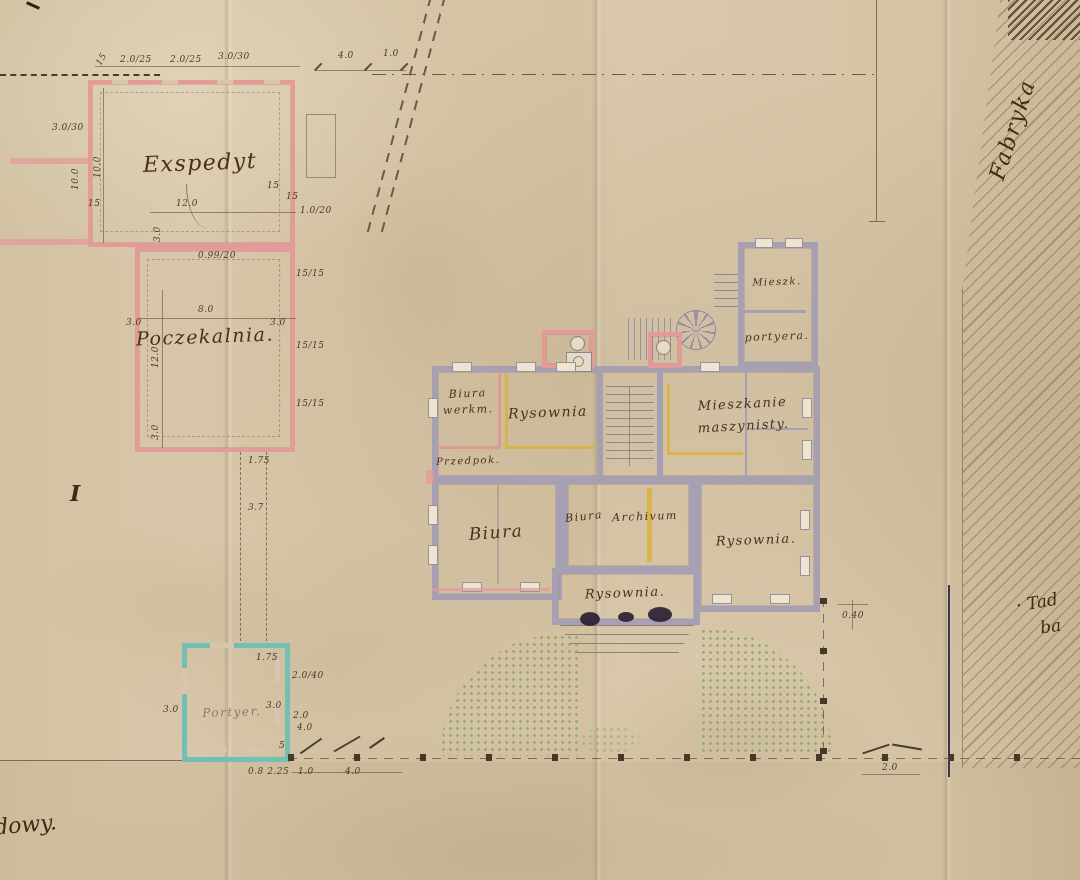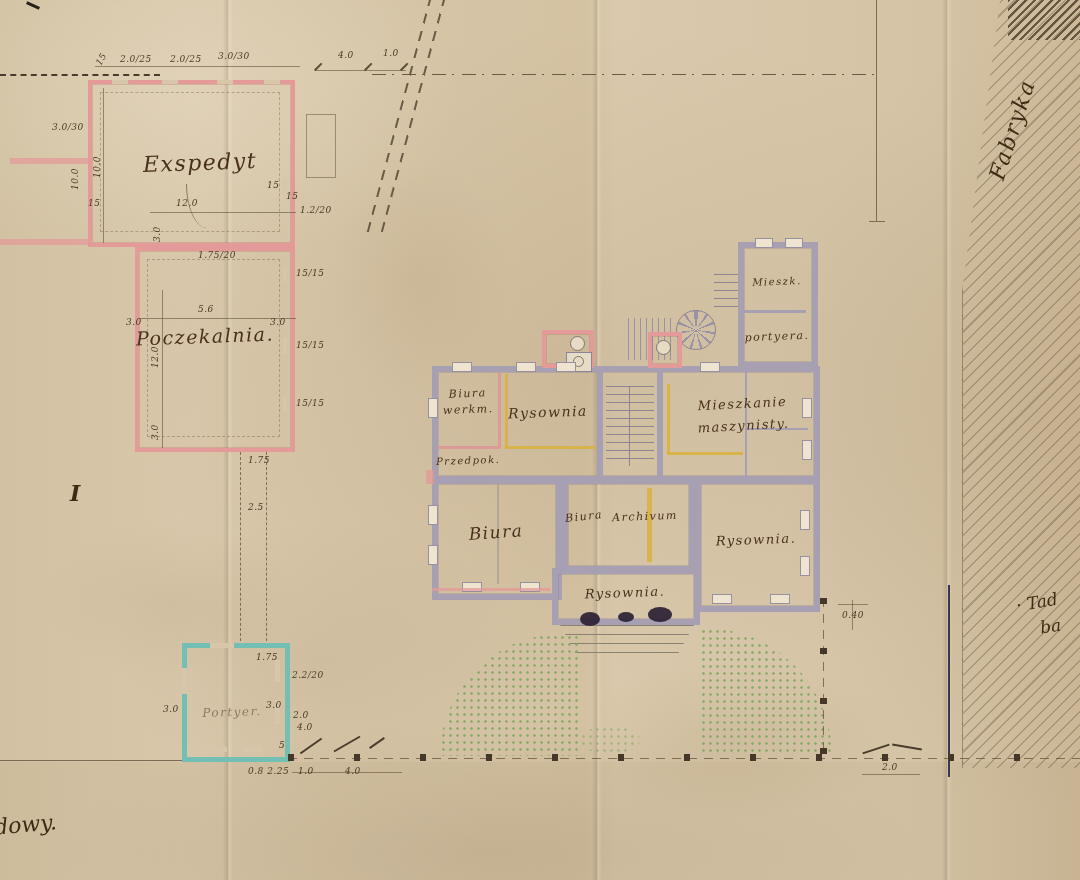--- a/index.html
+++ b/index.html
@@ -215,34 +215,34 @@
   <i class="dim" style="left:338px;top:50px">4.0</i>
   <i class="dim" style="left:383px;top:48px">1.0</i>
   <i class="dim" style="left:52px;top:122px">3.0/30</i>
   <i class="dim r90" style="left:92px;top:178px">10.0</i>
   <i class="dim r90" style="left:70px;top:190px">10.0</i>
   <i class="dim" style="left:88px;top:198px">15</i>
   <i class="dim" style="left:176px;top:198px">12.0</i>
   <i class="dim r90" style="left:152px;top:242px">3.0</i>
   <i class="dim" style="left:267px;top:180px">15</i>
   <i class="dim" style="left:286px;top:191px">15</i>
-  <i class="dim" style="left:300px;top:205px">1.2/20</i>
-  <i class="dim" style="left:198px;top:250px">1.75/20</i>
+  <i class="dim" style="left:300px;top:205px">1.0/20</i>
+  <i class="dim" style="left:198px;top:250px">0.99/20</i>
   <i class="dim" style="left:296px;top:268px">15/15</i>
-  <i class="dim" style="left:198px;top:304px">5.6</i>
+  <i class="dim" style="left:198px;top:304px">8.0</i>
   <i class="dim" style="left:126px;top:317px">3.0</i>
   <i class="dim" style="left:270px;top:317px">3.0</i>
   <i class="dim" style="left:296px;top:340px">15/15</i>
   <i class="dim r90" style="left:150px;top:368px">12.0</i>
   <i class="dim" style="left:296px;top:398px">15/15</i>
   <i class="dim r90" style="left:150px;top:440px">3.0</i>
   <i class="dim" style="left:248px;top:455px">1.75</i>
-  <i class="dim" style="left:248px;top:502px">2.5</i>
+  <i class="dim" style="left:248px;top:502px">3.7</i>
   <i class="dim" style="left:256px;top:652px">1.75</i>
-  <i class="dim" style="left:292px;top:670px">2.2/20</i>
+  <i class="dim" style="left:292px;top:670px">2.0/40</i>
   <i class="dim" style="left:266px;top:700px">3.0</i>
   <i class="dim" style="left:293px;top:710px">2.0</i>
   <i class="dim" style="left:297px;top:722px">4.0</i>
   <i class="dim" style="left:163px;top:704px">3.0</i>
   <i class="dim" style="left:248px;top:766px">0.8 2.25</i>
   <i class="dim" style="left:298px;top:766px">1.0</i>
   <i class="dim" style="left:345px;top:766px">4.0</i>
   <i class="dim" style="left:842px;top:610px">0.40</i>
   <i class="dim" style="left:882px;top:762px">2.0</i>
   <i class="dim" style="left:279px;top:740px">5</i>

